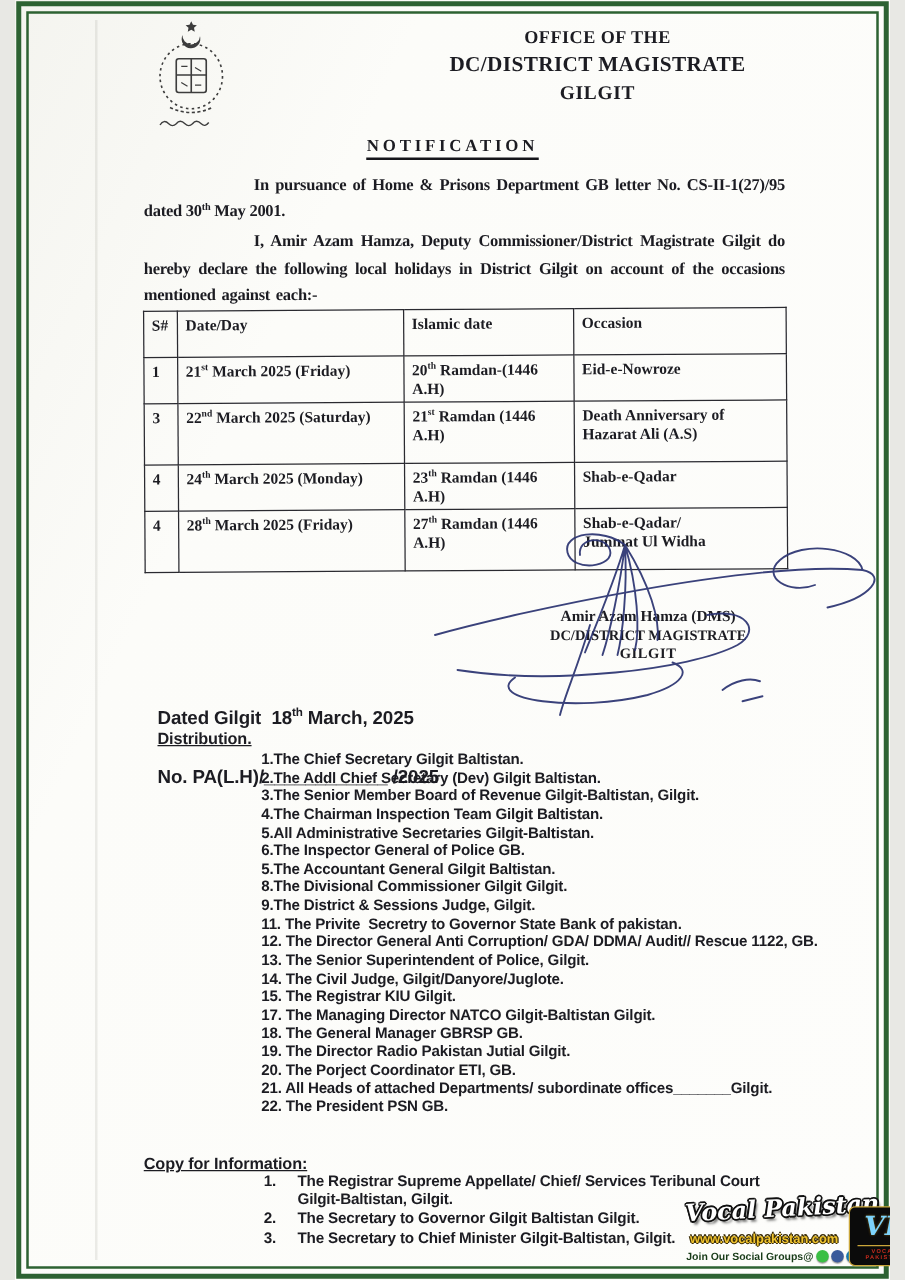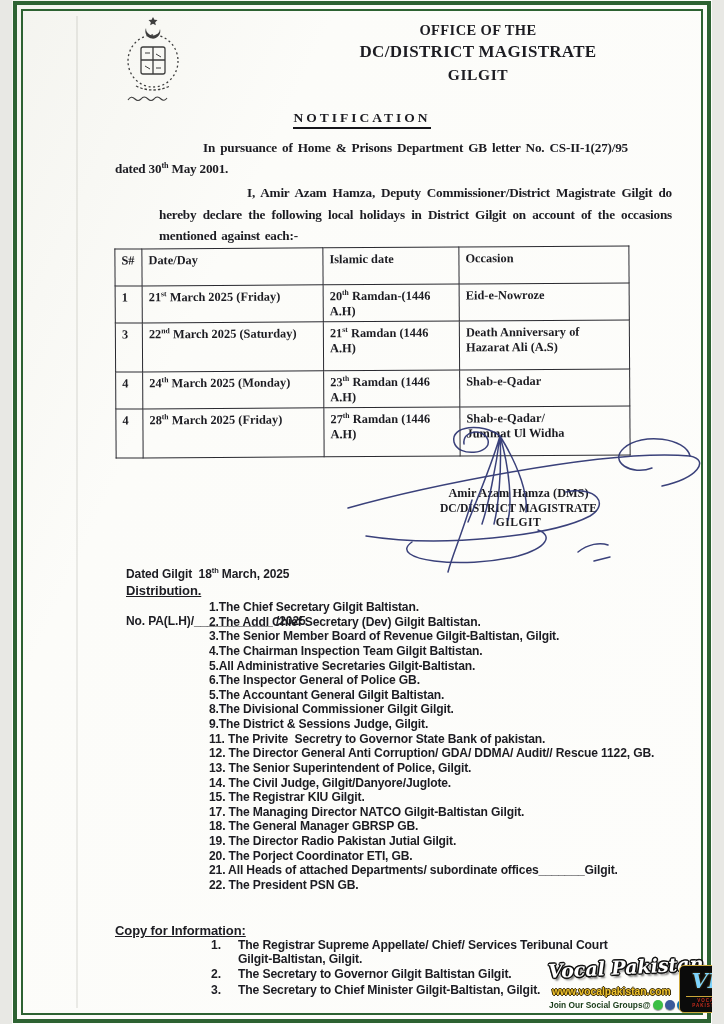--- a/index.html
+++ b/index.html
@@ -21,21 +21,21 @@
 
   
   .notif-wrap{position:absolute;top:108px;left:0;width:100%;text-align:center;}
   .notif{display:inline-block;font-weight:bold;font-size:13.5px;letter-spacing:3px;
          border-bottom:2.2px solid #15151a;padding-bottom:1px;}
 
   p{margin:0;}
   .p1{position:absolute;left:103px;top:137px;width:513px;font-size:13.2px;font-weight:bold;
       line-height:21px;text-align:justify;text-indent:88px;letter-spacing:-.2px;}
   .p2{position:absolute;left:103px;top:182px;width:513px;font-size:13.2px;font-weight:bold;
-      line-height:21.5px;text-align:justify;text-indent:88px;letter-spacing:-.2px;word-spacing:1.5px;margin-left:44px;}
+      line-height:21.5px;text-align:justify;text-indent:88px;letter-spacing:-.2px;word-spacing:1.5px;}
 
   sup{font-size:62%;vertical-align:super;line-height:0;}
 
   
   .tbl-wrap{position:absolute;left:103px;top:247px;width:514px;transform:rotate(-.35deg);}
   table{border-collapse:collapse;width:100%;table-layout:fixed;}
   th,td{border:1.6px solid #2a2a30;font-size:12.4px;font-weight:bold;text-align:left;
         vertical-align:top;padding:4px 6px 2px 6px;font-family:"Liberation Serif",serif;}
   th{height:30px;}
   col.c0{width:27px;}col.c1{width:181px;}col.c2{width:136px;}col.c3{width:170px;}
@@ -44,21 +44,21 @@
 
   
   .sig-svg{position:absolute;left:330px;top:424px;width:390px;height:150px;z-index:6;pointer-events:none;}
   .sig-text{position:absolute;left:424px;top:486px;width:165px;text-align:center;font-weight:bold;z-index:5;}
   .sig-name{font-size:12.3px;}
   .sig-title{font-size:11.6px;margin-top:1px;}
   .sig-place{font-size:11.6px;margin-top:1px;letter-spacing:.5px;}
 
   
   .dated{position:absolute;left:114px;top:536px;font-family:"Liberation Sans",sans-serif;
-         font-weight:bold;font-size:12px;line-height:15.5px;white-space:pre-wrap;letter-spacing:-.1px;}
+         font-weight:bold;font-size:15px;line-height:15.5px;white-space:pre-wrap;letter-spacing:-.1px;}
 
   
   .dist-head{position:absolute;left:114px;top:583px;font-family:"Liberation Sans",sans-serif;
              font-weight:bold;font-size:13px;text-decoration:underline;letter-spacing:-.1px;}
   .dist-list{position:absolute;left:197px;top:600px;width:470px;font-family:"Liberation Sans",sans-serif;
              font-weight:bold;font-size:12.1px;line-height:14.62px;letter-spacing:-.15px;}
   .dist-item{white-space:pre-wrap;}
 
   
   .copy-head{position:absolute;left:103px;top:923px;font-family:"Liberation Sans",sans-serif;

